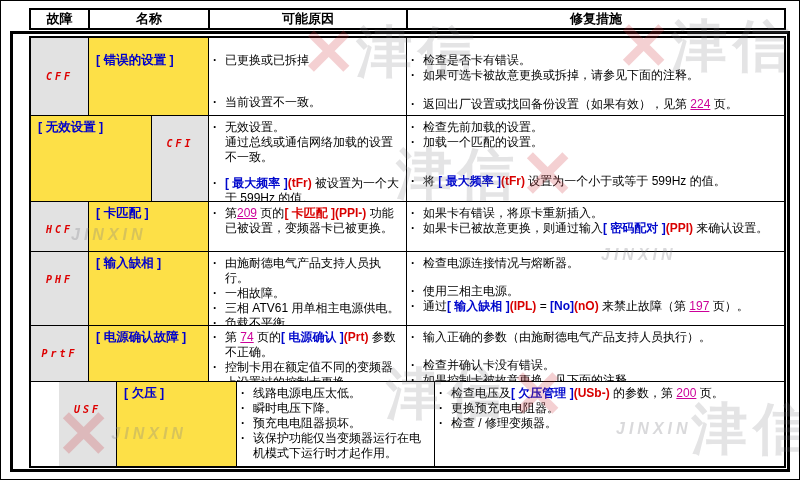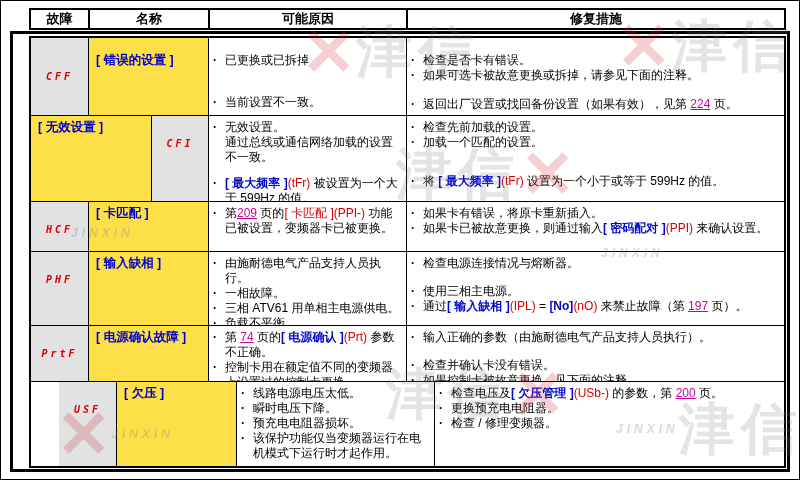--- a/index.html
+++ b/index.html
@@ -49,28 +49,28 @@
   }
   .name-text{
     color:#0000cc;font-weight:bold;font-size:12.5px;padding-left:3px;line-height:15px;
   }
   .line{display:flex;font-size:12px;line-height:15px;color:#000;}
   .line .bullet{width:12px;flex:none;font-weight:bold;color:#000;}
   .line .txt{flex:1;}
   .line.ind{padding-left:12px;}
   .seg-n{color:#000;}
   .seg-b{color:#0008cc;font-weight:bold;}
-  .seg-r{color:#d80000;font-weight:normal;}
+  .seg-r{color:#d80000;font-weight:bold;}
   .seg-l{color:#cc0099;text-decoration:underline;cursor:pointer;}
   
   .wm-layer{position:absolute;left:0;top:0;width:800px;height:480px;pointer-events:none;z-index:10;}
   .stamp{position:absolute;display:flex;align-items:center;white-space:nowrap;}
   .wm-x{font-size:66px;font-weight:bold;color:rgba(205,40,50,0.22);line-height:1;}
   .wm-cn{font-size:56px;font-weight:bold;color:rgba(120,120,125,0.20);line-height:1;letter-spacing:6px;}
-  .wm-en{font-size:12px;font-weight:bold;font-style:italic;color:rgba(130,130,135,0.30);letter-spacing:4px;}
+  .wm-en{font-size:16px;font-weight:bold;font-style:italic;color:rgba(130,130,135,0.30);letter-spacing:4px;}
 </style>
 </head>
 <body>
 
 <div class="hdr">
   <div class="hcell w-code">
       <span>故障</span>
     </div>
   <div class="hcell w-name">
       <span>名称</span>

